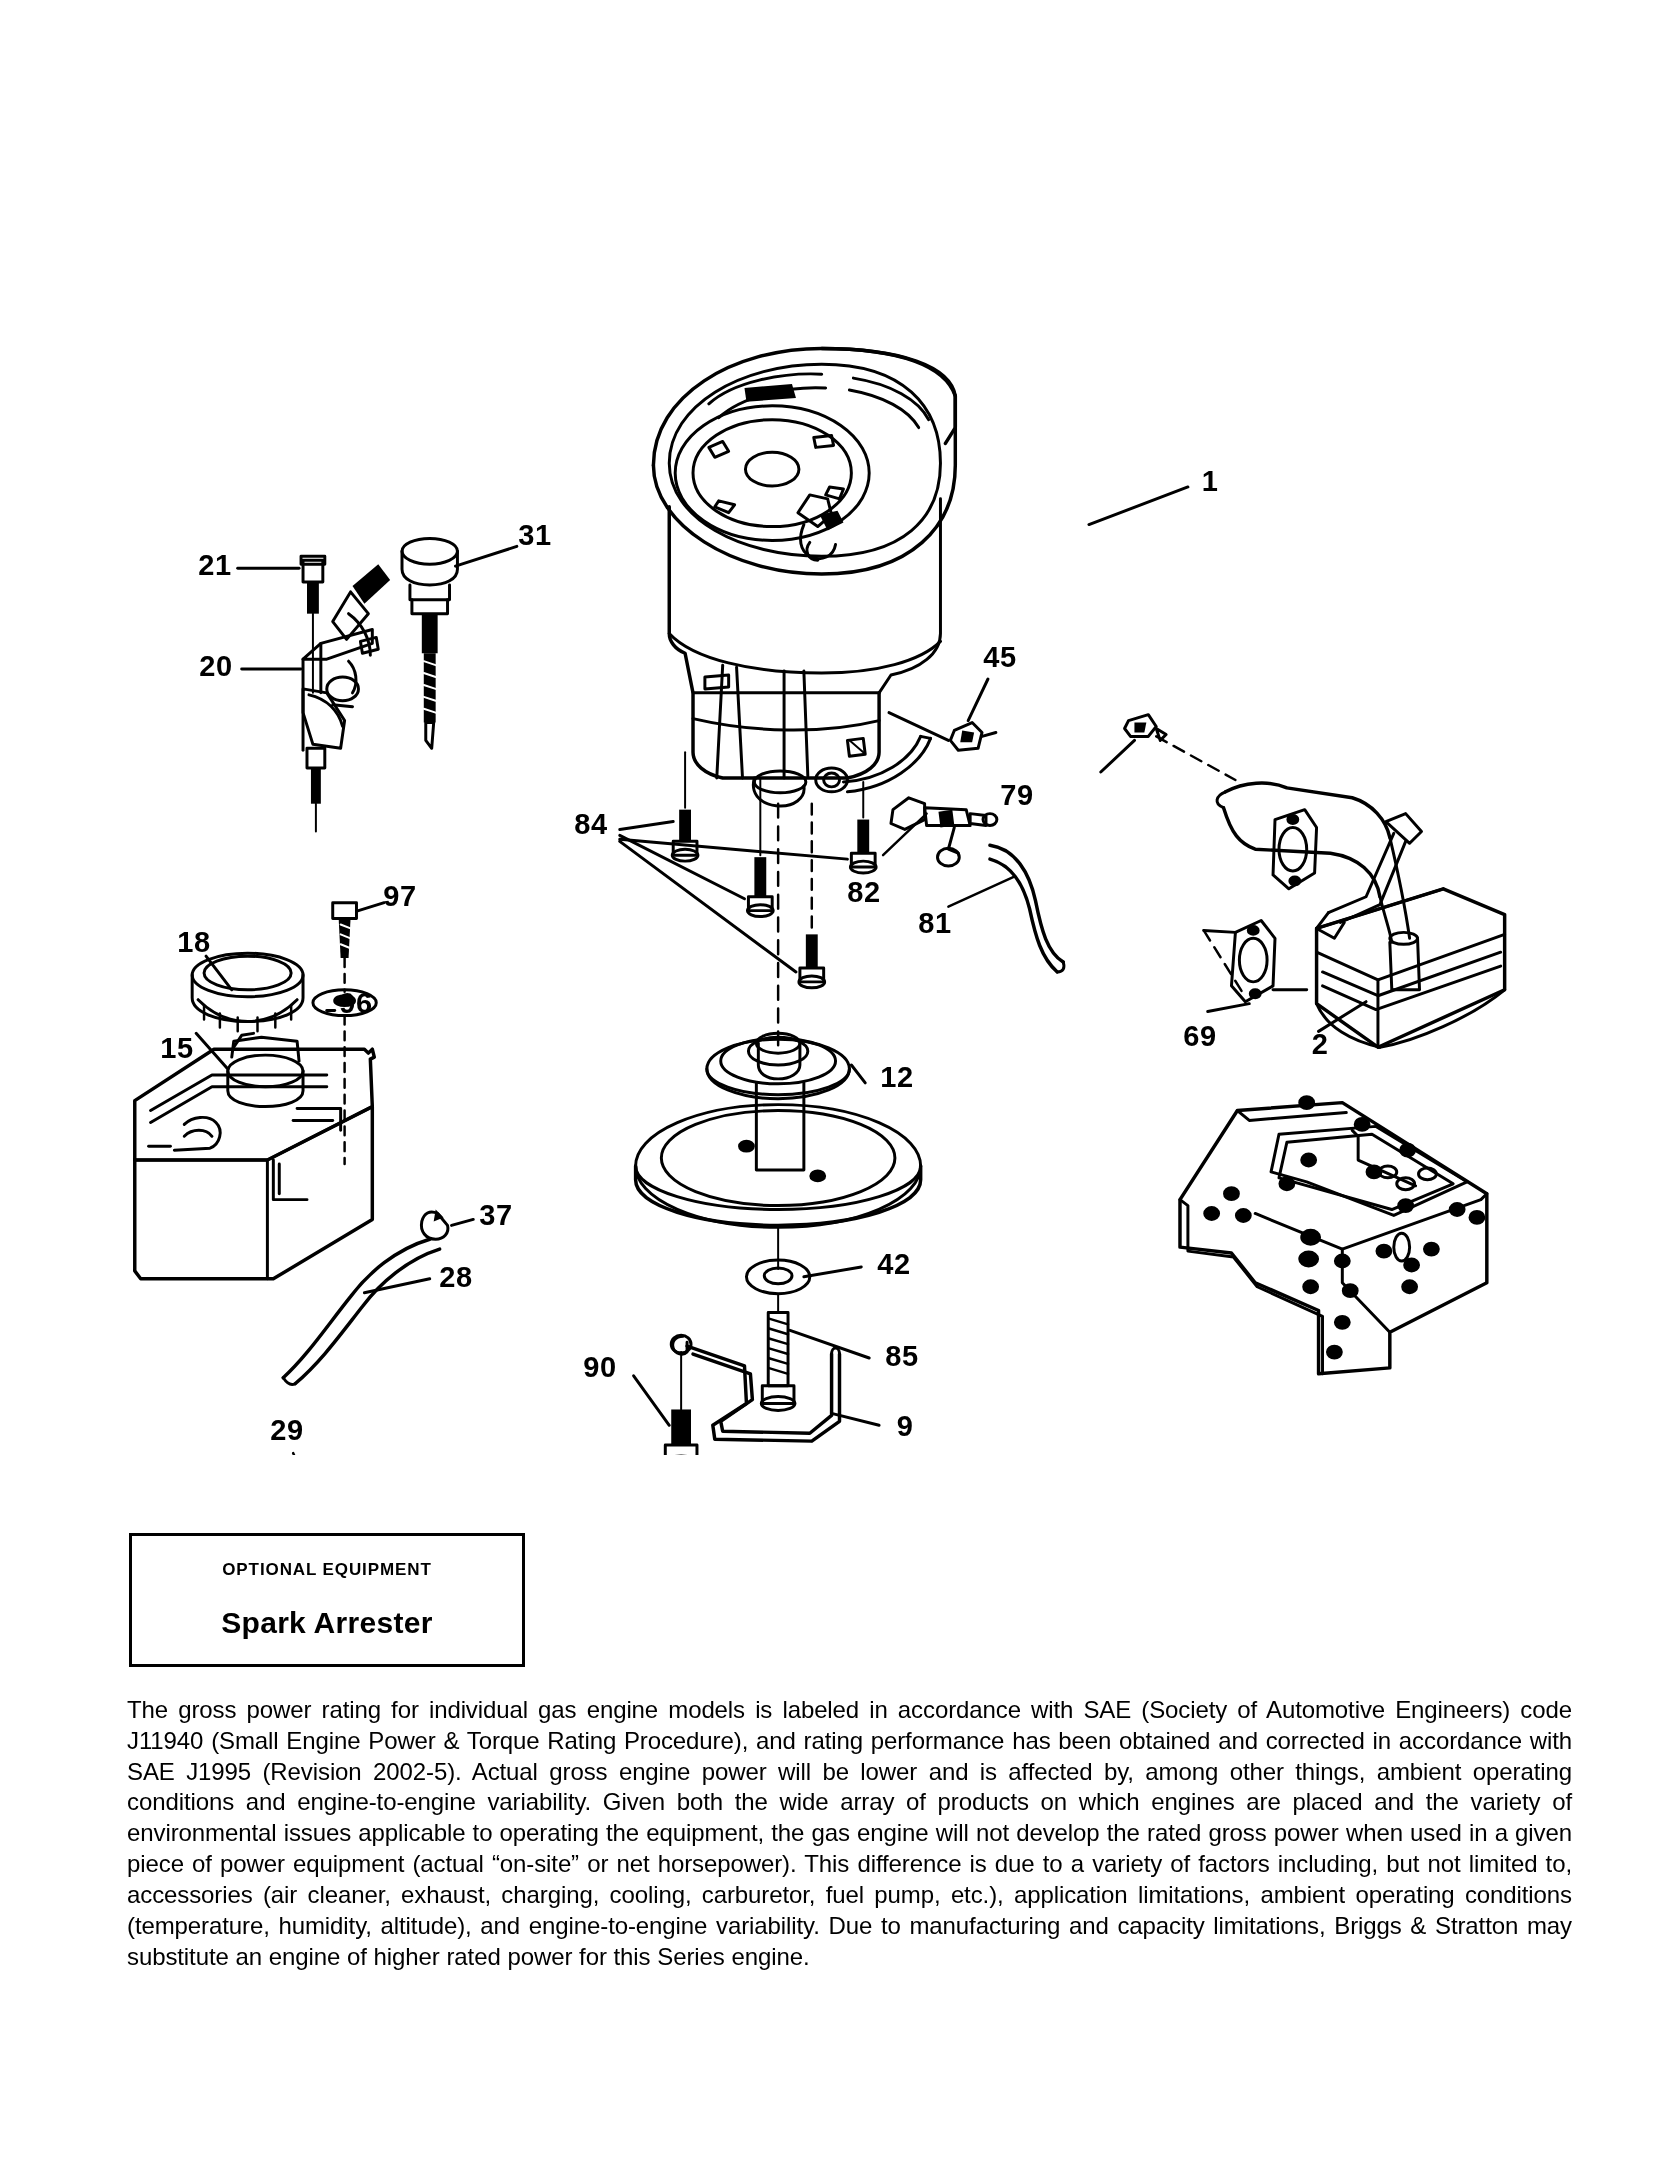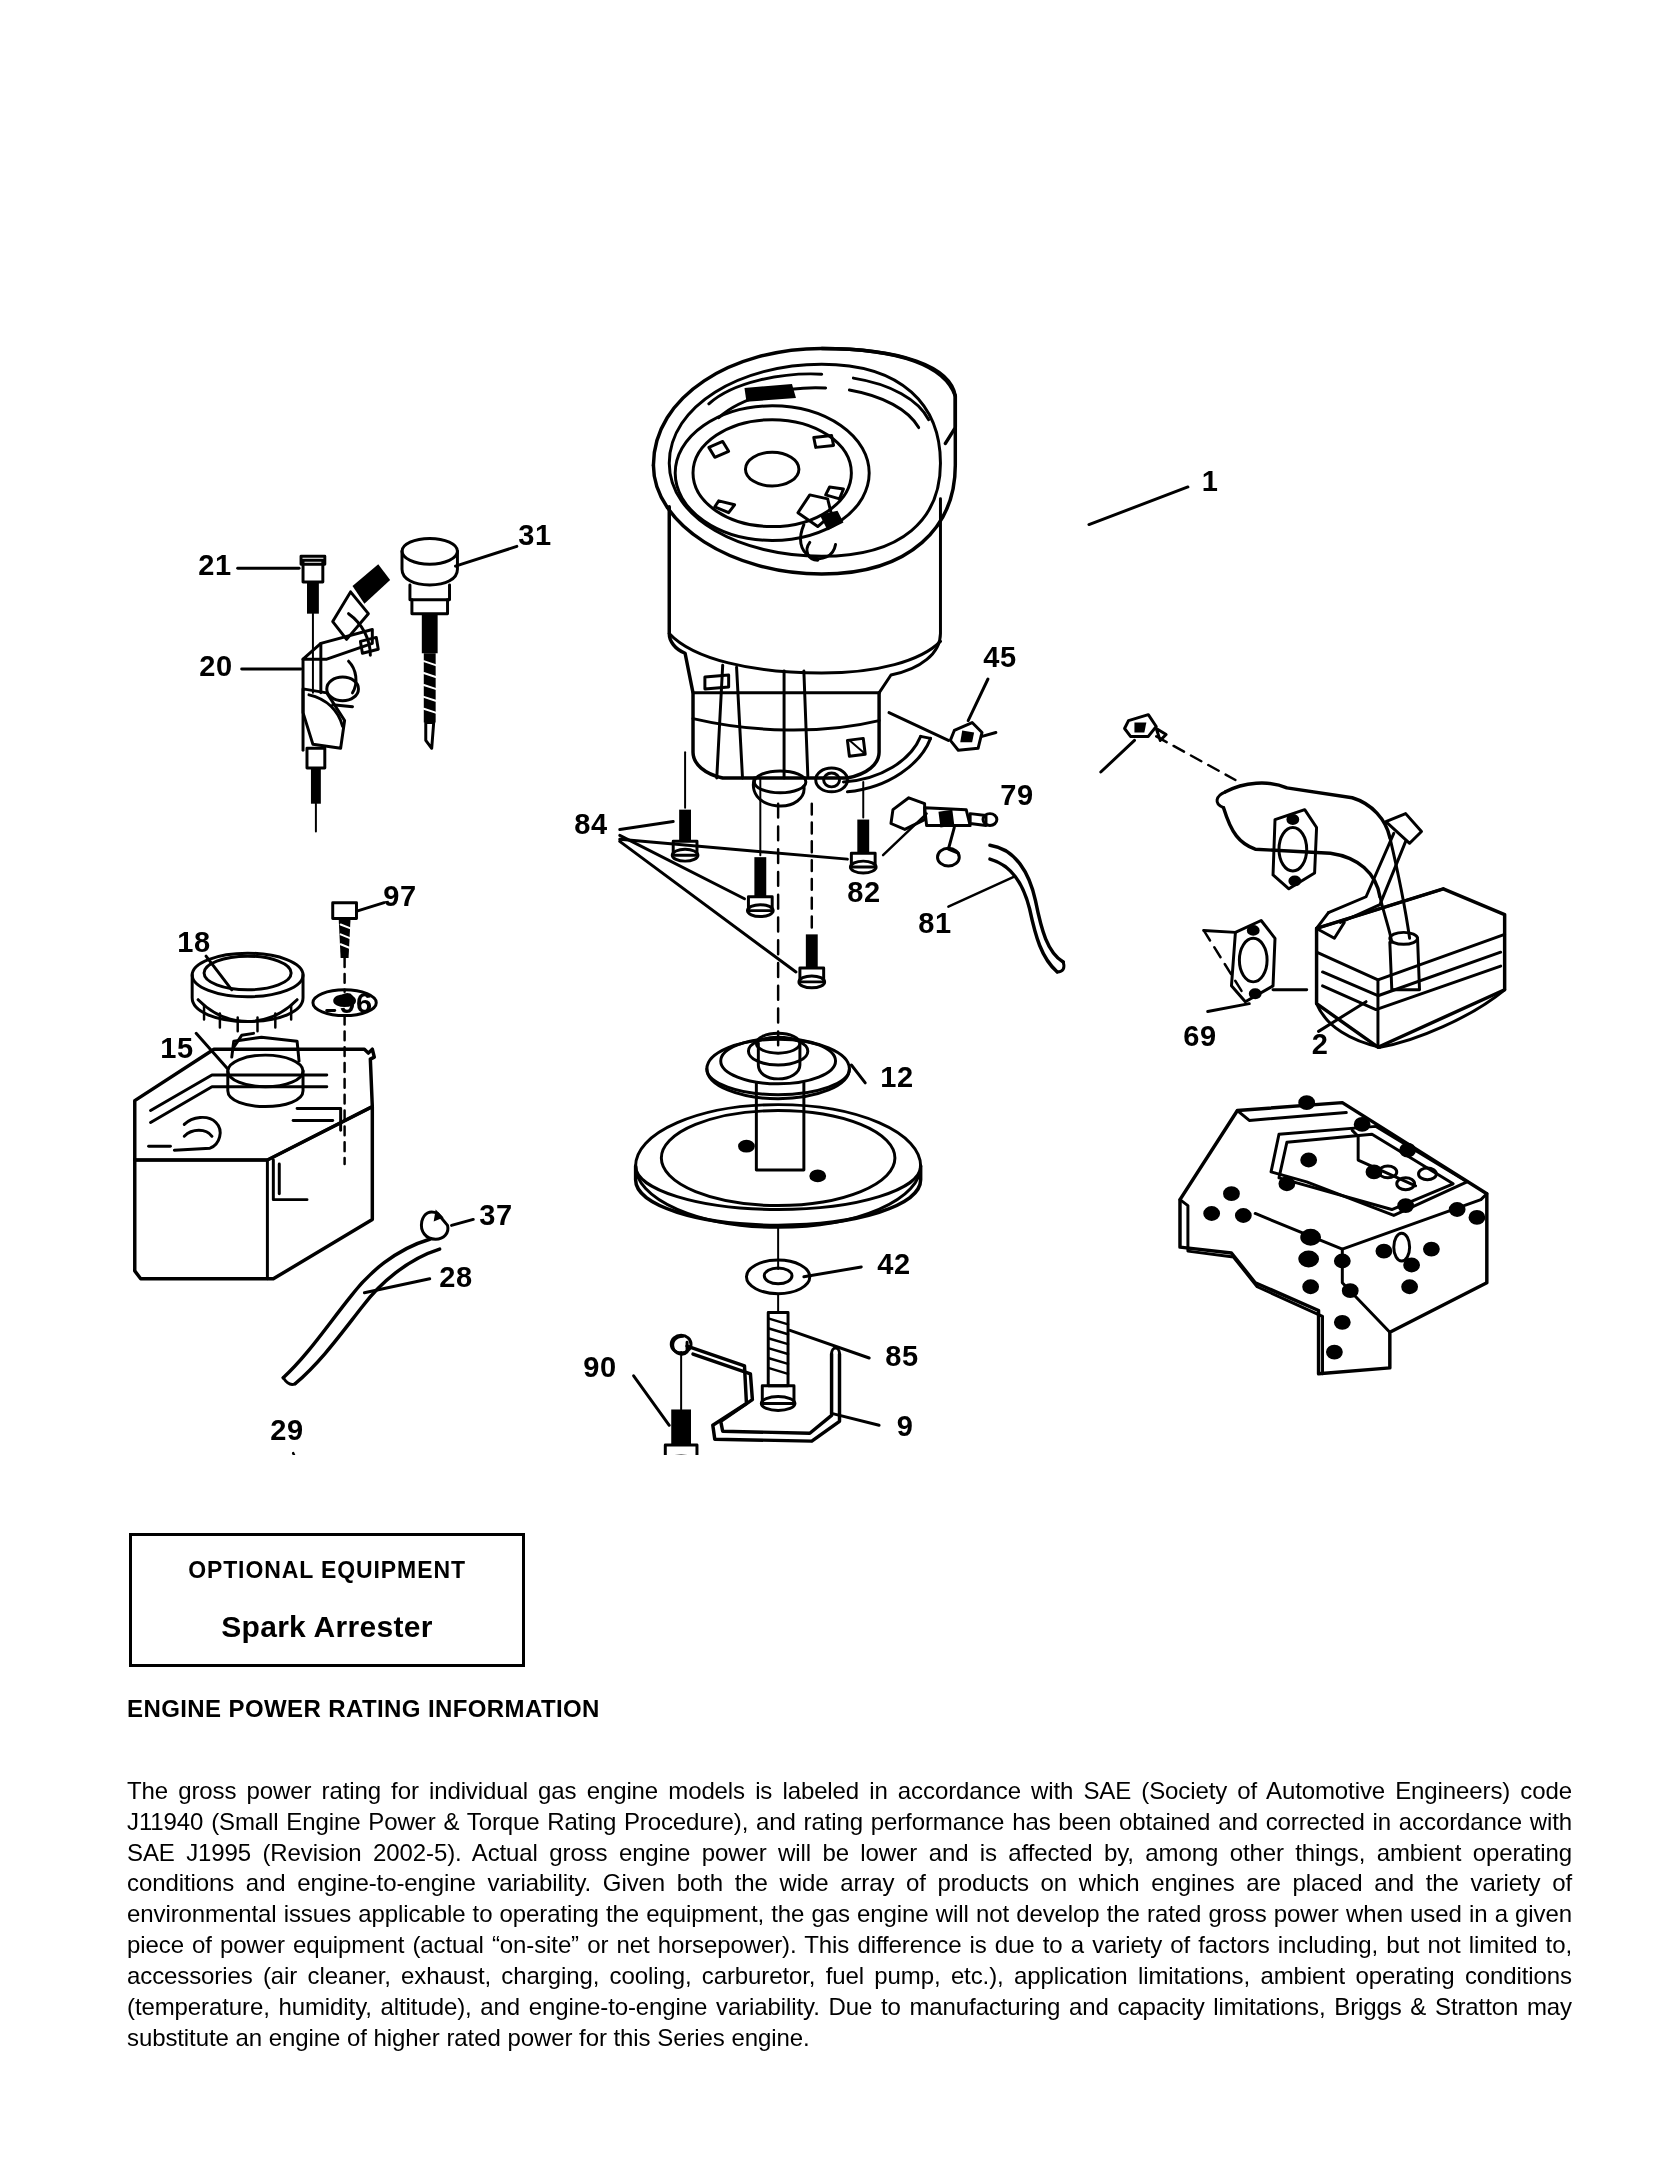--- a/index.html
+++ b/index.html
@@ -60,21 +60,21 @@
     height: 134px;
     border: 3px solid #000;
     background: #fff;
     box-sizing: border-box;
     display: flex;
     flex-direction: column;
     align-items: center;
     justify-content: center;
   }
   #optional-equipment-box .oe-title {
-    font-size: 23px;
+    font-size: 17px;
     font-weight: bold;
     letter-spacing: 0.9px;
     margin-bottom: 26px;
   }
   #optional-equipment-box .oe-item {
     font-size: 30px;
     font-weight: bold;
     letter-spacing: 0.3px;
   }
 
@@ -515,18 +515,17 @@
     <span class="callout" style="left:905px;  top:1426px;">9</span>
     <span class="callout" style="left:287px;  top:1430px;">29</span>
   </div>
 
   <div id="optional-equipment-box">
     <div class="oe-title">OPTIONAL EQUIPMENT</div>
     <div class="oe-item">Spark Arrester</div>
   </div>
 
   <div id="power-rating-section">
-    <h2 id="power-rating-heading">ENGINE POWER RATING INFORMATION</h2>
     <p id="power-rating-body">The gross power rating for individual gas engine models is labeled in accordance with SAE (Society of Automotive Engineers) code J11940 (Small Engine Power &amp; Torque Rating Procedure), and rating performance has been obtained and corrected in accordance with SAE J1995 (Revision 2002-5).  Actual gross engine power will be lower and is affected by, among other things, ambient operating conditions and engine-to-engine variability.  Given both the wide array of products on which engines are placed and the variety of environmental issues applicable to operating the equipment, the gas engine will not develop the rated gross power when used in a given piece of power equipment (actual “on-site” or net horsepower).  This difference is due to a variety of factors including, but not limited to, accessories (air cleaner, exhaust, charging, cooling, carburetor, fuel pump, etc.), application limitations, ambient operating conditions (temperature, humidity, altitude), and engine-to-engine variability.  Due to manufacturing and capacity limitations, Briggs &amp; Stratton may substitute an engine of higher rated power for this Series engine.</p>
   </div>
 
 </div>
 
 
 </body></html>

